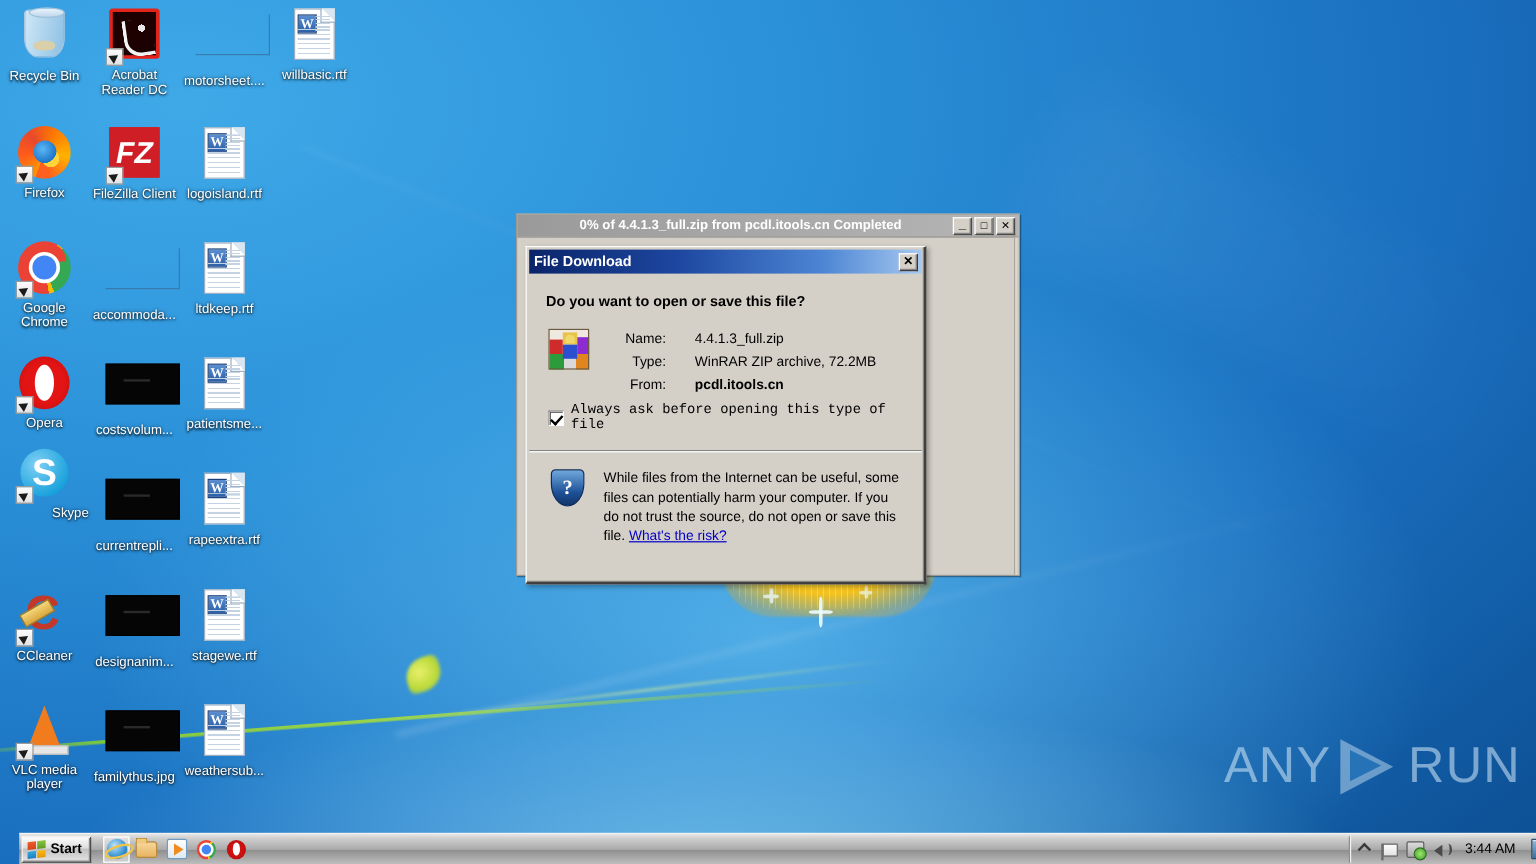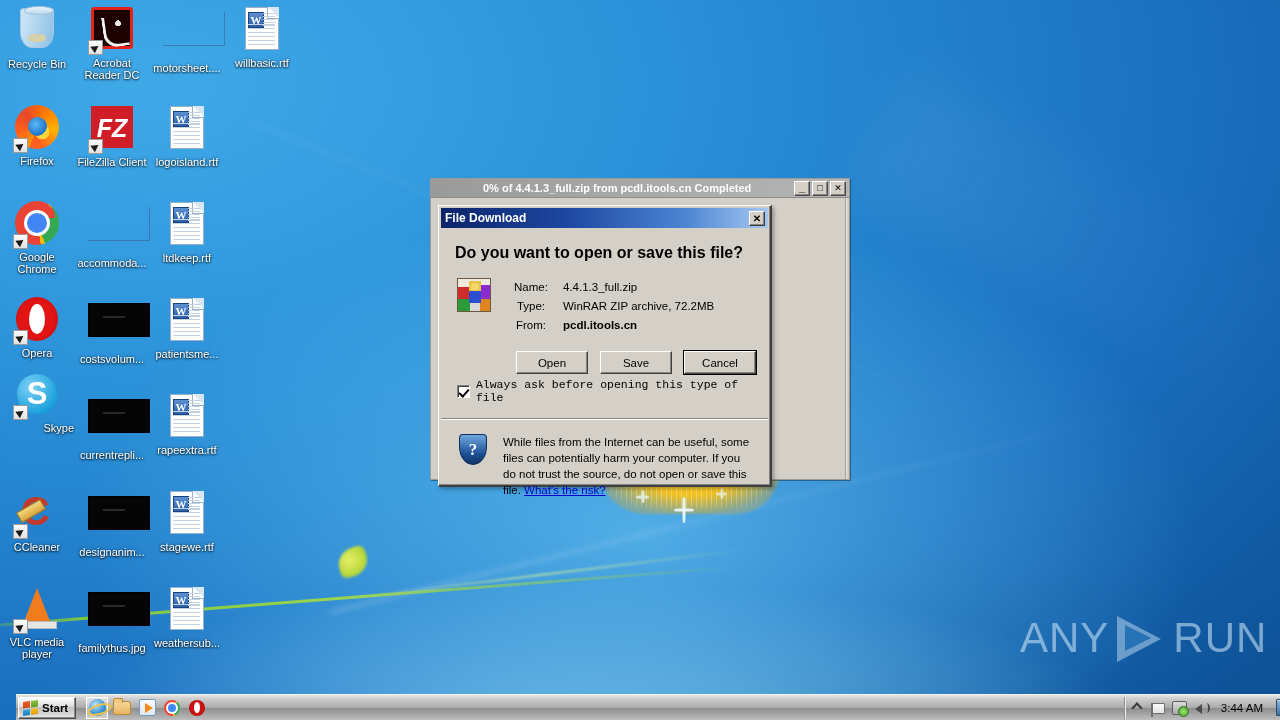--- a/index.html
+++ b/index.html
@@ -332,21 +332,21 @@
     background:#d4d0c8;
     border-top:1px solid #ffffff; border-left:1px solid #ffffff;
     border-right:1px solid #3d3d3d; border-bottom:1px solid #3d3d3d;
     box-shadow: inset -1px -1px 0 #868482;
     font-size:10px; font-weight:bold; line-height:13px; text-align:center;
     color:#000; cursor:pointer;
     font-family:"Liberation Sans", sans-serif;
   }
   #fd-question {
     margin:16px 4px 0 16px;
-    font-size:16px; font-weight:bold; color:#000;
+    font-size:12px; font-weight:bold; color:#000;
   }
   #fd-fileinfo {
     display:flex; margin:16px 0 0 18px;
   }
   #fd-fileicon {
     width:34px;height:34px; margin-right:16px; position:relative;
     background:
       linear-gradient(#e8c34a, #e8c34a) 11px 2px/12px 10px no-repeat,
       linear-gradient(#cf2b2b, #cf2b2b) 0 8px/11px 12px no-repeat,
       linear-gradient(#2b4fcf, #2b4fcf) 11px 12px/12px 12px no-repeat,
@@ -357,21 +357,21 @@
       #efe9df;
     border:1px solid #6b5a3e;
   }
   #fd-fileicon::after{
     content:"";position:absolute;left:13px;top:4px;width:8px;height:7px;
     background:#f0d86b; border-radius:50% 50% 0 0;
   }
   .fd-row {
     display:flex; font-size:11.5px; line-height:19px; color:#000;
   }
-  .fd-key { width:48px; text-align:center; margin-right:8px; }
+  .fd-key { width:48px; text-align:right; margin-right:24px; }
   .fd-val { white-space:nowrap; }
   .fd-val.bold { font-weight:bold; }
 
   #fd-buttons {
     display:flex; justify-content:flex-end; gap:12px;
     margin:16px 14px 0 0;
   }
   .fd-btn {
     width:72px; height:23px;
     background:#d4d0c8;
@@ -825,25 +825,20 @@
             <div class="fd-key">Type:</div>
             <div class="fd-val">WinRAR ZIP archive, 72.2MB</div>
           </div>
           <div class="fd-row">
             <div class="fd-key">From:</div>
             <div class="fd-val bold">pcdl.itools.cn</div>
           </div>
         </div>
     </div>
 
-    <div id="fd-buttons">
-        <button class="fd-btn">Open</button>
-        <button class="fd-btn">Save</button>
-        <button class="fd-btn default">Cancel</button>
-      </div>
 
     <div id="fd-check-row">
       <div id="fd-checkbox"></div>
       <div id="fd-check-label">Always ask before opening this type of file</div>
     </div>
 
     <div id="fd-sep"></div>
 
     <div id="fd-warning">
       <div id="fd-shield"></div>

